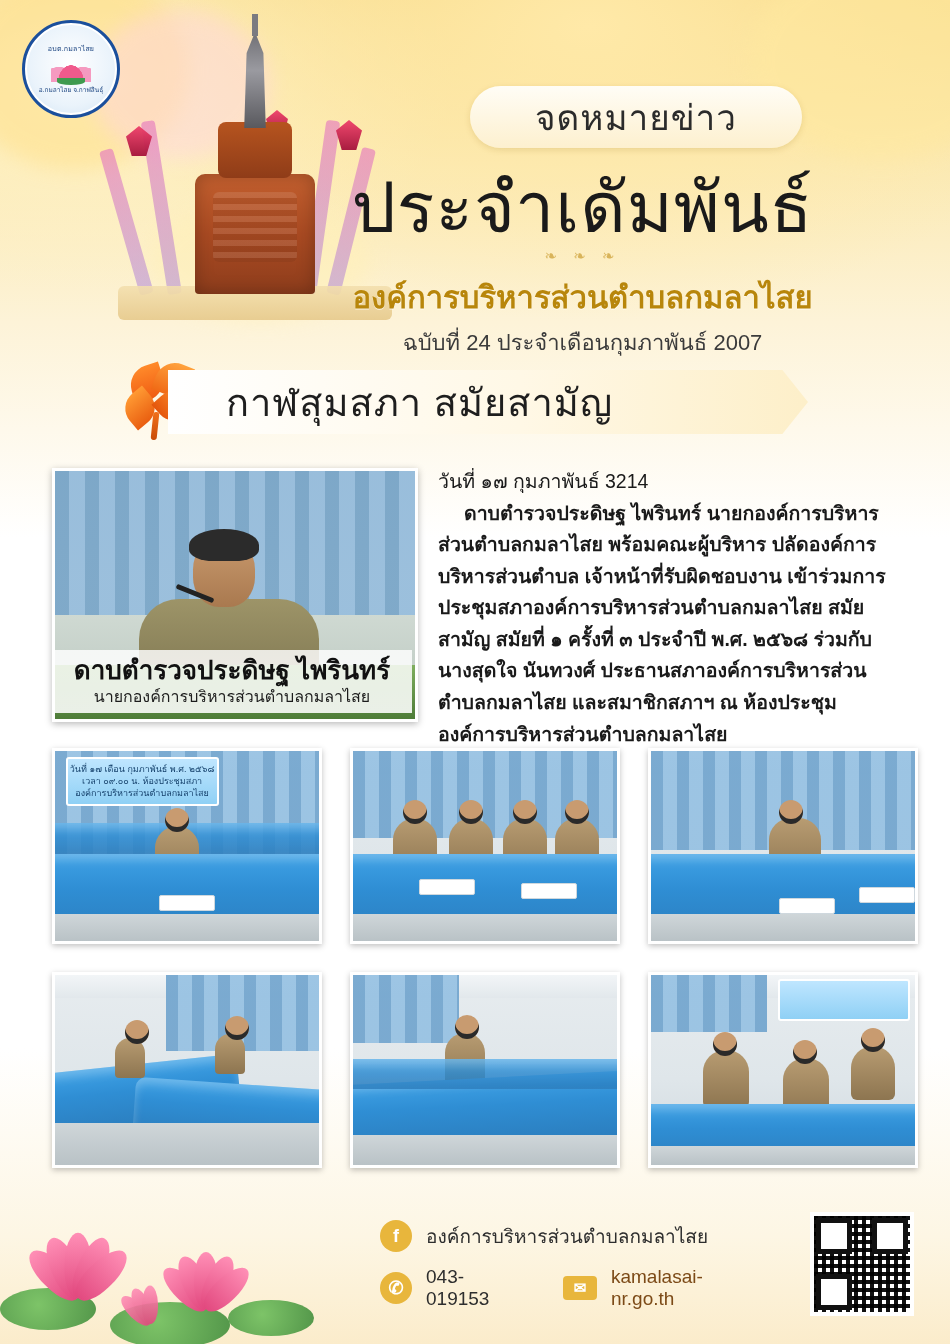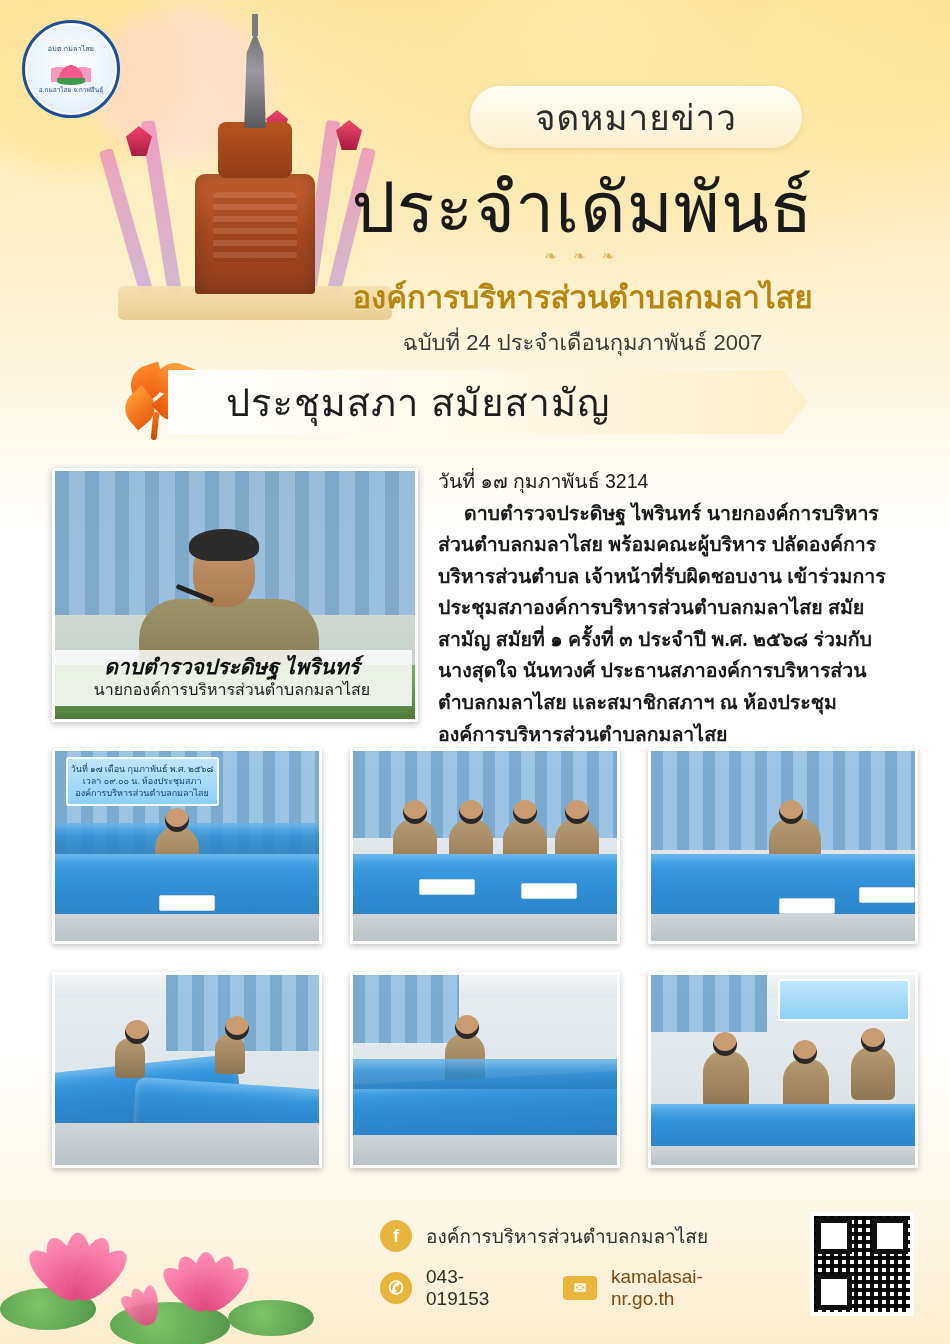--- a/index.html
+++ b/index.html
@@ -258,21 +258,21 @@
   }
   .hero-caption {
     position: absolute;
     left: 52px; top: 650px;
     width: 360px;
     padding: 4px 0 6px;
     background: linear-gradient(180deg, rgba(255,255,255,.82), rgba(255,255,255,.88));
     text-align: center;
     line-height: 1.25;
   }
-  .hero-caption .c1 { font-size: 21px; color: #111; font-weight: bold; font-style: italic;}
+  .hero-caption .c1 { font-size: 26px; color: #111; font-weight: bold;}
   .hero-caption .c2 { font-size: 16px; color: #1c1c1c; }
 
   
   .body-text {
     position: absolute;
     left: 438px; top: 466px;
     width: 466px;
     font-size: 19.5px;
     line-height: 1.62;
     color: #1a1a1a;
@@ -283,21 +283,20 @@
 
   
   .grid {
     position: absolute;
     left: 52px; top: 748px;
     width: 846px;
     display: grid;
     grid-template-columns: repeat(3, 270px);
     grid-template-rows: 196px 196px;
     gap: 28px;
-    font-family: Liberation Serif, serif;
   }
   .cell {
     position: relative;
     border: 3px solid #ffffff;
     box-shadow: 0 2px 6px rgba(0,0,0,.25);
     overflow: hidden;
     background: #9fb8cc;
   }
   .cell .rm-wall {
     position:absolute; inset:0;
@@ -473,21 +472,21 @@
   <div class="head-issue">ฉบับที่ 24 ประจำเดือนกุมภาพันธ์ 2007</div>
 
   <div class="leaf">
     <div class="petal p1"></div>
     <div class="petal p2"></div>
     <div class="petal p3"></div>
     <div class="petal p4"></div>
     <div class="stem"></div>
   </div>
   <div class="section-banner">
-    <div class="title">ประชุมสภา สมัยสามัญ</div>
+    <div class="title">กาฬสุมสภา สมัยสามัญ</div>
   </div>
 
   <div class="hero-photo">
     <div class="curtain"></div>
     <div class="wall"></div>
     <div class="person-body"></div>
     <div class="person-head"></div>
     <div class="person-hair"></div>
     <div class="mic"></div>
     <div class="desk"></div>

